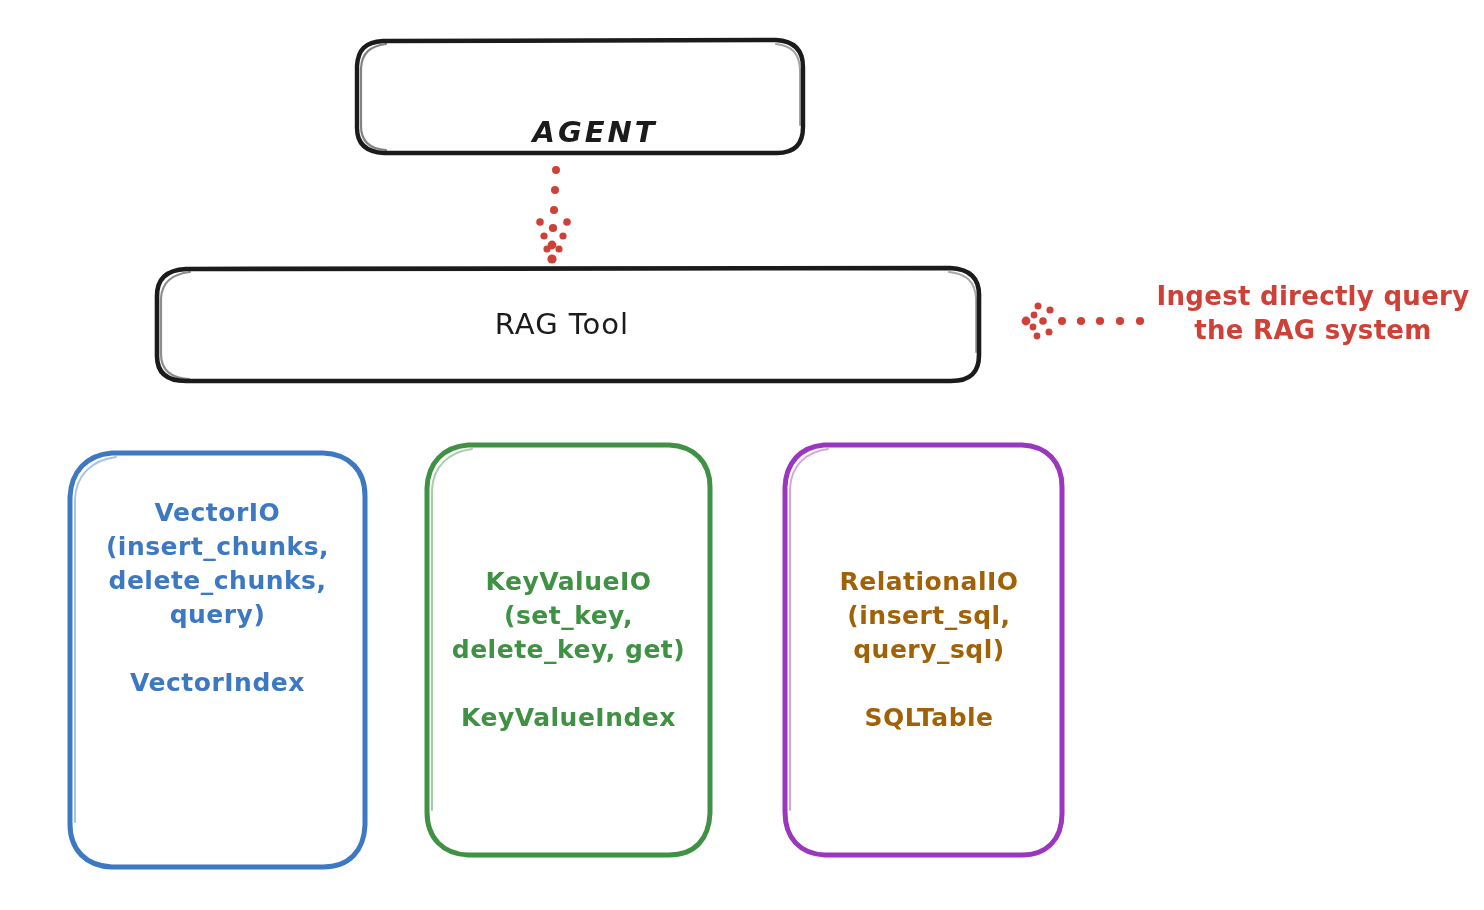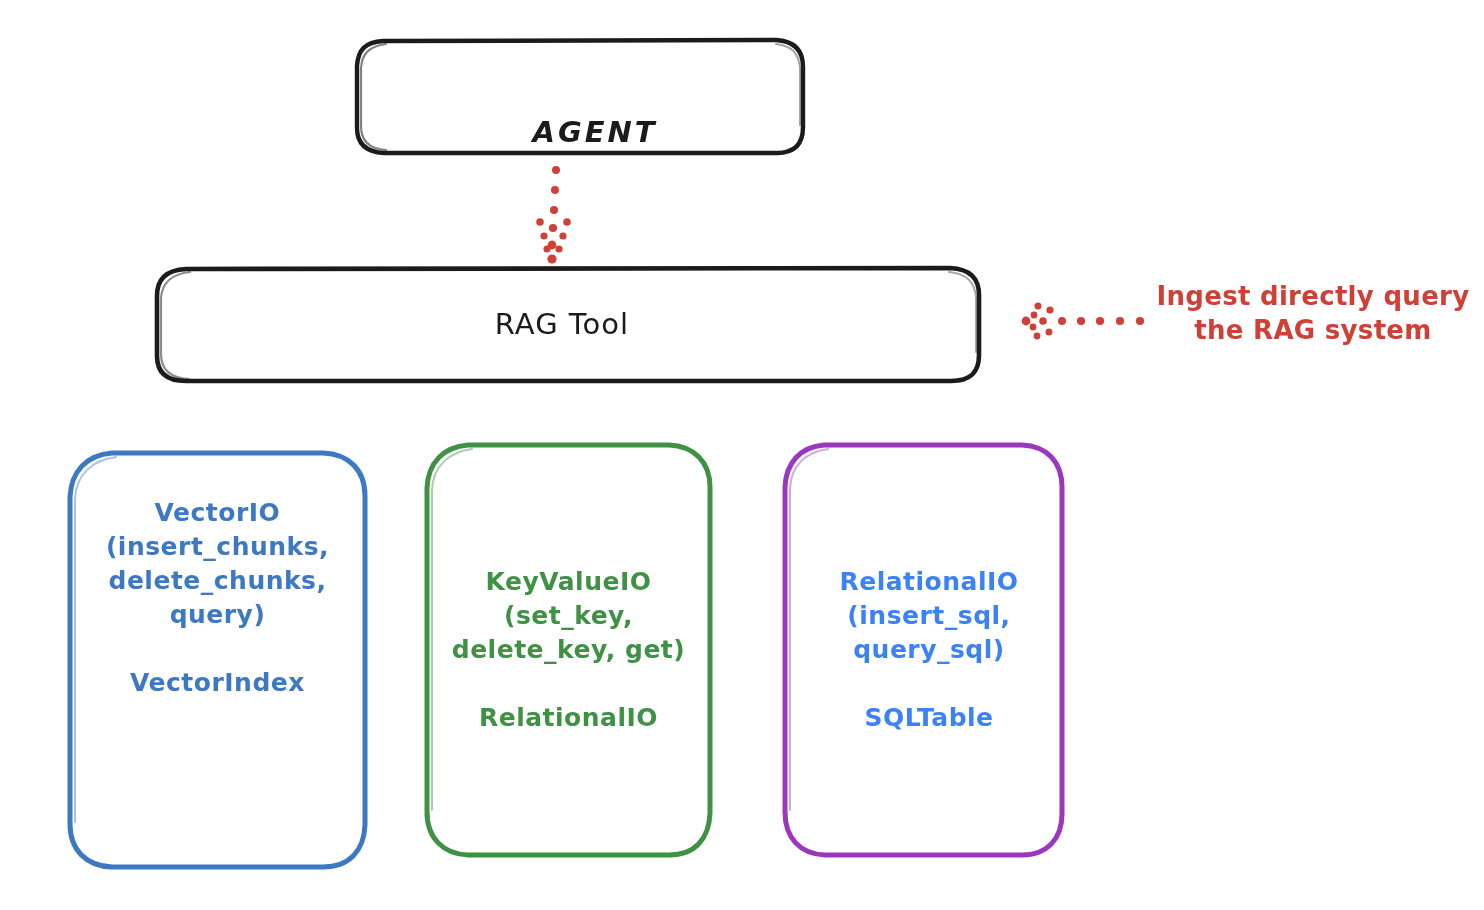--- a/index.html
+++ b/index.html
@@ -78,21 +78,21 @@
     font-size: 25px;
     font-weight: 600;
     line-height: 1.36;
   }
   #vector-node  { left: 70px;  top: 452px; width: 295px; height: 292px; }
   #keyvalue-node{ left: 427px; top: 444px; width: 283px; height: 411px; }
   #relational-node{ left: 785px; top: 444px; width: 277px; height: 411px; }
 
   #vector-node  .node-label { color: #3d79c2; }
   #keyvalue-node .node-label { color: #3f9144; }
-  #relational-node .node-label { color: #3b82f6; margin-left: 11px; }
+  #relational-node .node-label { color: #a16207; margin-left: 11px; }
 
   
   #annotation {
     position: absolute;
     left: 1148px;
     top: 280px;
     width: 330px;
     z-index: 3;
     color: #cf4037;
     font-family: "DejaVu Sans", sans-serif;
@@ -229,21 +229,21 @@
 query)
 
 VectorIndex</div>
 </div>
 
 <div class="node leaf" id="keyvalue-node">
   <div class="node-label">KeyValueIO
 (set_key,
 delete_key, get)
 
-RelationalIO</div>
+KeyValueIndex</div>
 </div>
 
 <div class="node leaf" id="relational-node">
   <div class="node-label">RelationalIO
 (insert_sql,
 query_sql)
 
 SQLTable</div>
 </div>
 

